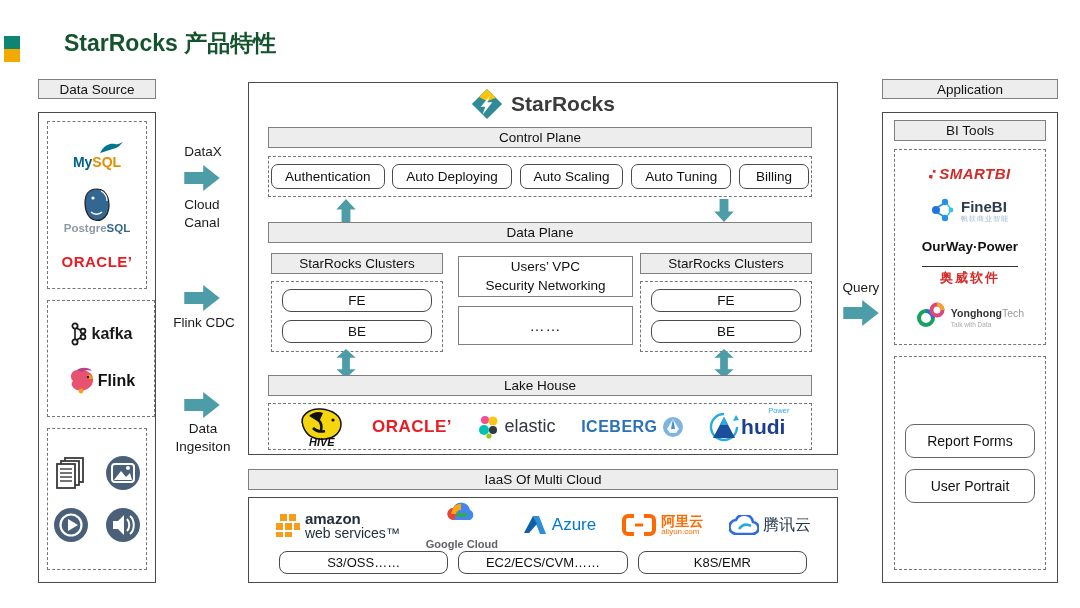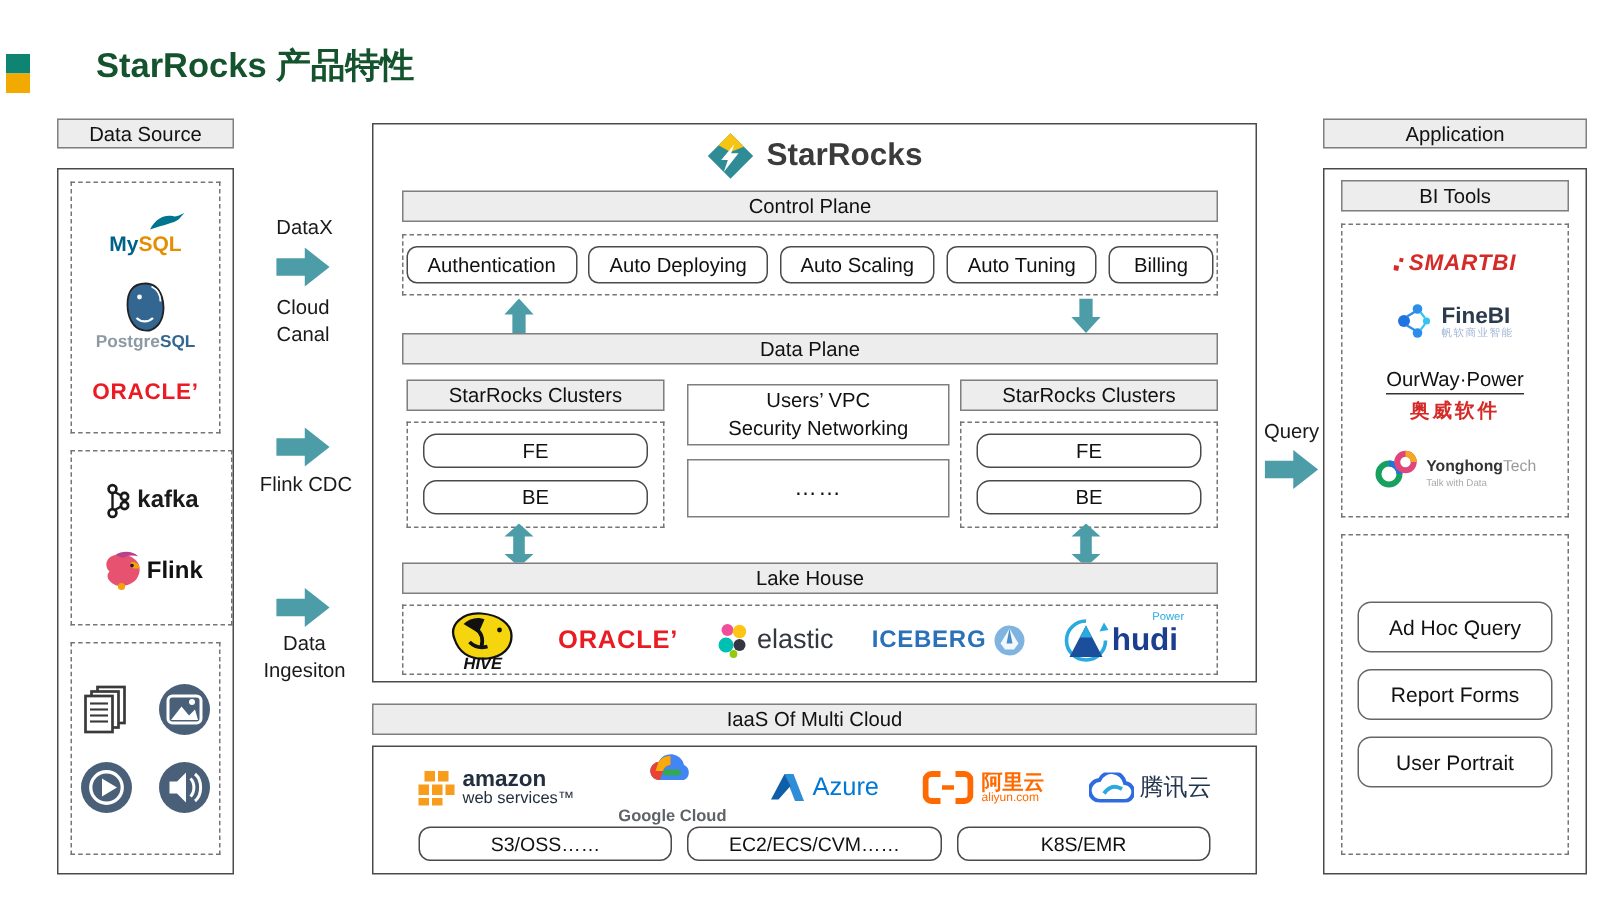--- a/index.html
+++ b/index.html
@@ -231,21 +231,21 @@
         <rect x="5" y="2" width="7" height="7" fill="#F89C1C"></rect>
           <rect x="14" y="2" width="7" height="7" fill="#F89C1C"></rect>
         <rect x="1" y="11" width="7" height="7" fill="#F89C1C"></rect>
           <rect x="10" y="11" width="7" height="7" fill="#F89C1C"></rect>
         <rect x="1" y="20" width="7" height="5" fill="#F89C1C"></rect>
           <rect x="10" y="20" width="7" height="5" fill="#F89C1C"></rect>
           <rect x="19" y="11" width="6" height="7" fill="#F89C1C"></rect>
       </svg>
       <div class="col" style="align-items:flex-start; line-height:1;">
         <span style="font-size:15px; font-weight:bold; color:#232F3E;">amazon</span>
-        <span style="font-size:11px; color:#232F3E;">web services™</span>
+        <span style="font-size:14px; color:#232F3E;">web services™</span>
       </div>
     </div>
     <div class="col" style="gap:17px;">
       <svg width="30" height="21" viewBox="0 0 30 21">
         <path d="M7 20 a6 6 0 0 1 -1 -12 a9 9 0 0 1 17 2 a5.5 5.5 0 0 1 0 10 Z" fill="#4285F4"></path>
         <path d="M7 20 a6 6 0 0 1 -1 -12 a9 9 0 0 1 8 -4 l0 6 a5 5 0 0 0 -5 4 Z" fill="#EA4335"></path>
         <path d="M6 8 a9 9 0 0 1 8 -4 l0 6 a5 5 0 0 0 -5 4 l-5 0 Z" fill="#FBBC05" opacity="0.85"></path>
         <rect x="9" y="13" width="12" height="4" rx="2" fill="#34A853"></rect>
       </svg>
       <span style="font-size:11px; font-weight:600; color:#5f6368;">Google Cloud</span>
@@ -312,36 +312,35 @@
       <line x1="7" y1="16" x2="12" y2="19" stroke="#2B8FE9" stroke-width="1.6"></line>
       <line x1="16" y1="7" x2="19" y2="11" stroke="#35C3F3" stroke-width="1.4"></line>
       <line x1="16" y1="19" x2="19" y2="15" stroke="#35C3F3" stroke-width="1.4"></line>
     </svg>
     <div class="col" style="align-items:flex-start; line-height:1.15;">
       <span style="font-size:15px; font-weight:600; color:#2c3a4d;">FineBI</span>
       <span style="font-size:7px; color:#9fb6d4; letter-spacing:1px;">帆软商业智能</span>
     </div>
   </div>
   <div class="col" style="gap:2px;">
-    <span style="font-size:13.5px; font-weight:400; color:#111; border-bottom:1.5px solid #333; padding-bottom:2px;">OurWay·Power</span>
+    <span style="font-size:13.5px; font-weight:700; color:#111; border-bottom:1.5px solid #333; padding-bottom:12px;">OurWay·Power</span>
     <span style="font-size:13px; font-weight:bold; color:#D42B28; letter-spacing:2px;">奥威软件</span>
   </div>
   <div class="row" style="gap:5px;">
     <svg width="30" height="26" viewBox="0 0 30 26">
       <circle cx="10" cy="16" r="7" fill="none" stroke="#18A05E" stroke-width="4"></circle>
       <path d="M10 9 a7 7 0 0 1 7 7" stroke="#1F74E0" stroke-width="4" fill="none"></path>
       <circle cx="21" cy="8" r="5.5" fill="none" stroke="#E0457B" stroke-width="4"></circle>
       <path d="M21 2.5 a5.5 5.5 0 0 1 5.5 5.5" stroke="#F5A623" stroke-width="4" fill="none"></path>
     </svg>
     <div class="col" style="align-items:flex-start; line-height:1.2;">
       <span>
         <span style="font-size:10.5px; font-weight:bold; color:#333;">Yonghong</span><span style="font-size:10.5px; color:#999;">Tech</span>
       </span>
       <span style="font-size:6.5px; color:#aaa;">Talk with Data</span>
     </div>
   </div>
 </div>
 
 <div class="abs dashed col" style="left:894px; top:356px; width:152px; height:214px; justify-content:center; gap:11px;">
-  <div class="pill" style="width:130px; height:34px; border-radius:9px; border-color:#666; font-size:14px;">Ad Hoc Query</div>
   <div class="pill" style="width:130px; height:34px; border-radius:9px; border-color:#666; font-size:14px;">Report Forms</div>
   <div class="pill" style="width:130px; height:34px; border-radius:9px; border-color:#666; font-size:14px;">User Portrait</div>
 </div>
 
 </body></html>

